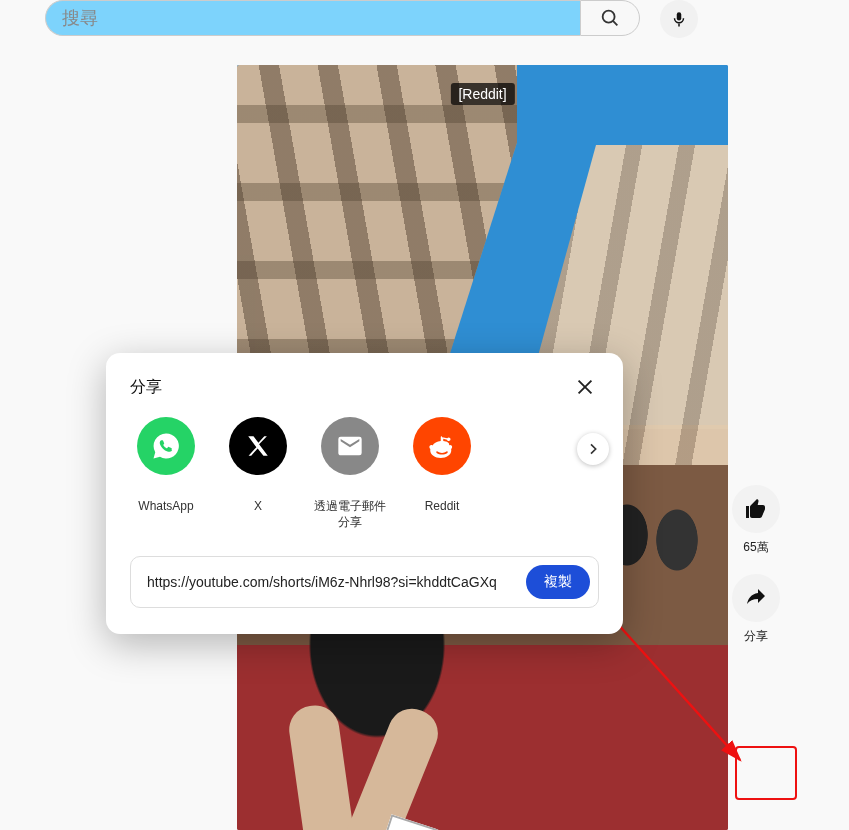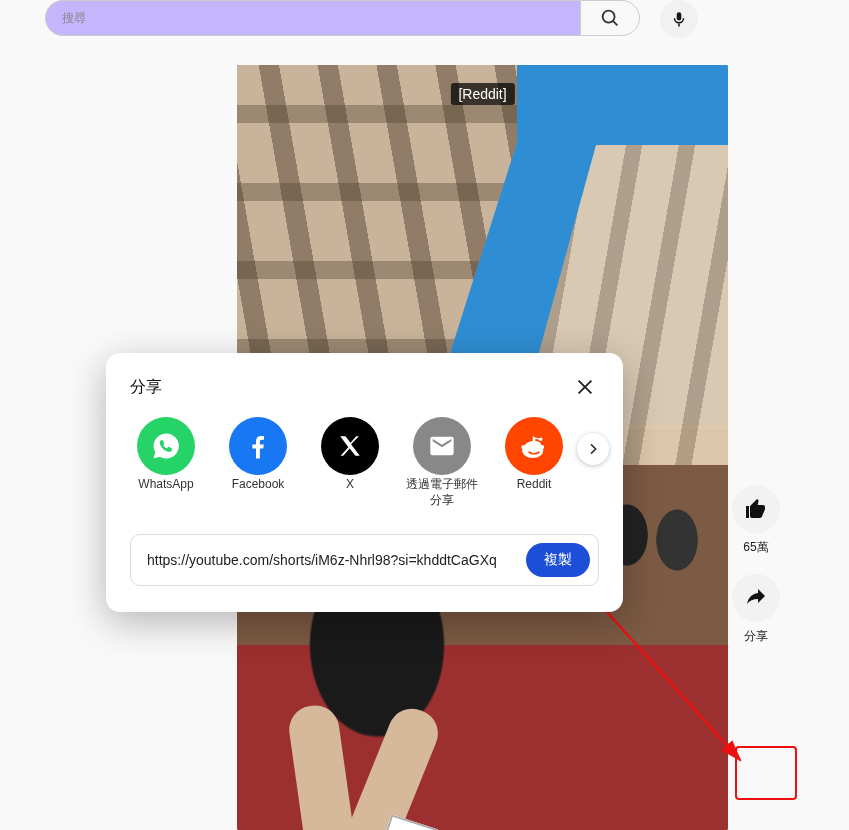--- a/index.html
+++ b/index.html
@@ -19,23 +19,23 @@
       height: 36px;
       display: flex;
       align-items: stretch;
     }
     .search-input {
       flex: 1;
       border: 1px solid #ccc;
       border-right: none;
       border-radius: 20px 0 0 20px;
       padding: 0 16px;
-      font-size: 12px;
+      font-size: 18px;
       outline: none;
-      background: #c4b5fd;
+      background: #7dd3fc;
       color: #666;
     }
     .search-input::placeholder { color: #888; }
     .search-button {
       width: 60px;
       border: 1px solid #ccc;
       border-radius: 0 20px 20px 0;
       background: #f8f8f8;
       display: flex;
       align-items: center;
@@ -206,21 +206,21 @@
     }
     .modal-header {
       display: flex;
       justify-content: space-between;
       align-items: center;
       margin-bottom: 16px;
     }
     .modal-title { font-size: 16px; color: #111; }
     .close-btn { width: 28px; height: 28px; display: flex; align-items: center; justify-content: center; cursor: pointer; }
     .targets-row { display: flex; gap: 20px; position: relative; margin-bottom: 26px; }
-    .target { width: 72px; display: flex; flex-direction: column; align-items: center; gap: 2px; cursor: pointer; }
+    .target { width: 72px; display: flex; flex-direction: column; align-items: center; gap: 24px; cursor: pointer; }
     .target-ico { width: 58px; height: 58px; border-radius: 50%; display: flex; align-items: center; justify-content: center; }
     .target-label { font-size: 12px; color: #333; text-align: center; line-height: 1.3; min-height: 30px; }
     .ico-whatsapp { background: #25d366; }
     .ico-facebook { background: #1877f2; }
     .ico-x { background: #000; }
     .ico-email { background: #888; }
     .ico-reddit { background: #ff4500; }
     .ico-vk { background: #4a76a8; }
     .targets-next {
       position: absolute;
@@ -333,28 +333,20 @@
   <div class="targets-row">
     <div class="target">
       <div class="target-ico ico-whatsapp">
         <svg width="30" height="30" viewBox="0 0 24 24" fill="#fff">
             <path d="M12 2a10 10 0 0 0-8.6 15L2 22l5.2-1.4A10 10 0 1 0 12 2zm5 13.4c-.2.6-1.3 1.2-1.8 1.2-.5.1-1 .1-3-.7-2.5-1.1-4-3.6-4.2-3.8-.1-.2-1-1.3-1-2.5s.6-1.8.9-2c.2-.2.5-.3.7-.3h.5c.2 0 .4 0 .6.5l.8 2c.1.2 0 .4-.1.5l-.4.5c-.1.2-.3.3-.1.6.6 1 1.3 1.7 2.5 2.3.3.1.5.1.6-.1l.7-.8c.2-.2.4-.2.6-.1l1.9.9c.2.1.4.2.4.4s0 .9-.2 1.4z"></path>
           </svg>
       </div>
       <div class="target-label">WhatsApp</div>
     </div>
     <div class="target">
-      <div class="target-ico ico-facebook">
-        <svg width="30" height="30" viewBox="0 0 24 24" fill="#fff">
-            <path d="M13.5 22v-8h2.7l.5-3.3h-3.2V8.6c0-1 .3-1.6 1.7-1.6h1.6V4c-.3 0-1.3-.1-2.4-.1-2.4 0-4 1.5-4 4.2v2.6H7.5V14h2.9v8h3.1z"></path>
-          </svg>
-      </div>
-      <div class="target-label">Facebook</div>
-    </div>
-    <div class="target">
       <div class="target-ico ico-x">
         <svg width="26" height="26" viewBox="0 0 24 24" fill="#fff">
             <path d="M3 3l7.5 10.1L3.3 21h2.4l6-6.7L17 21h4L13 10.3 20.2 3h-2.4l-5.4 6-4.6-6H3z"></path>
           </svg>
       </div>
       <div class="target-label">X</div>
     </div>
     <div class="target">
       <div class="target-ico ico-email">
         <svg width="28" height="28" viewBox="0 0 24 24" fill="#fff">

